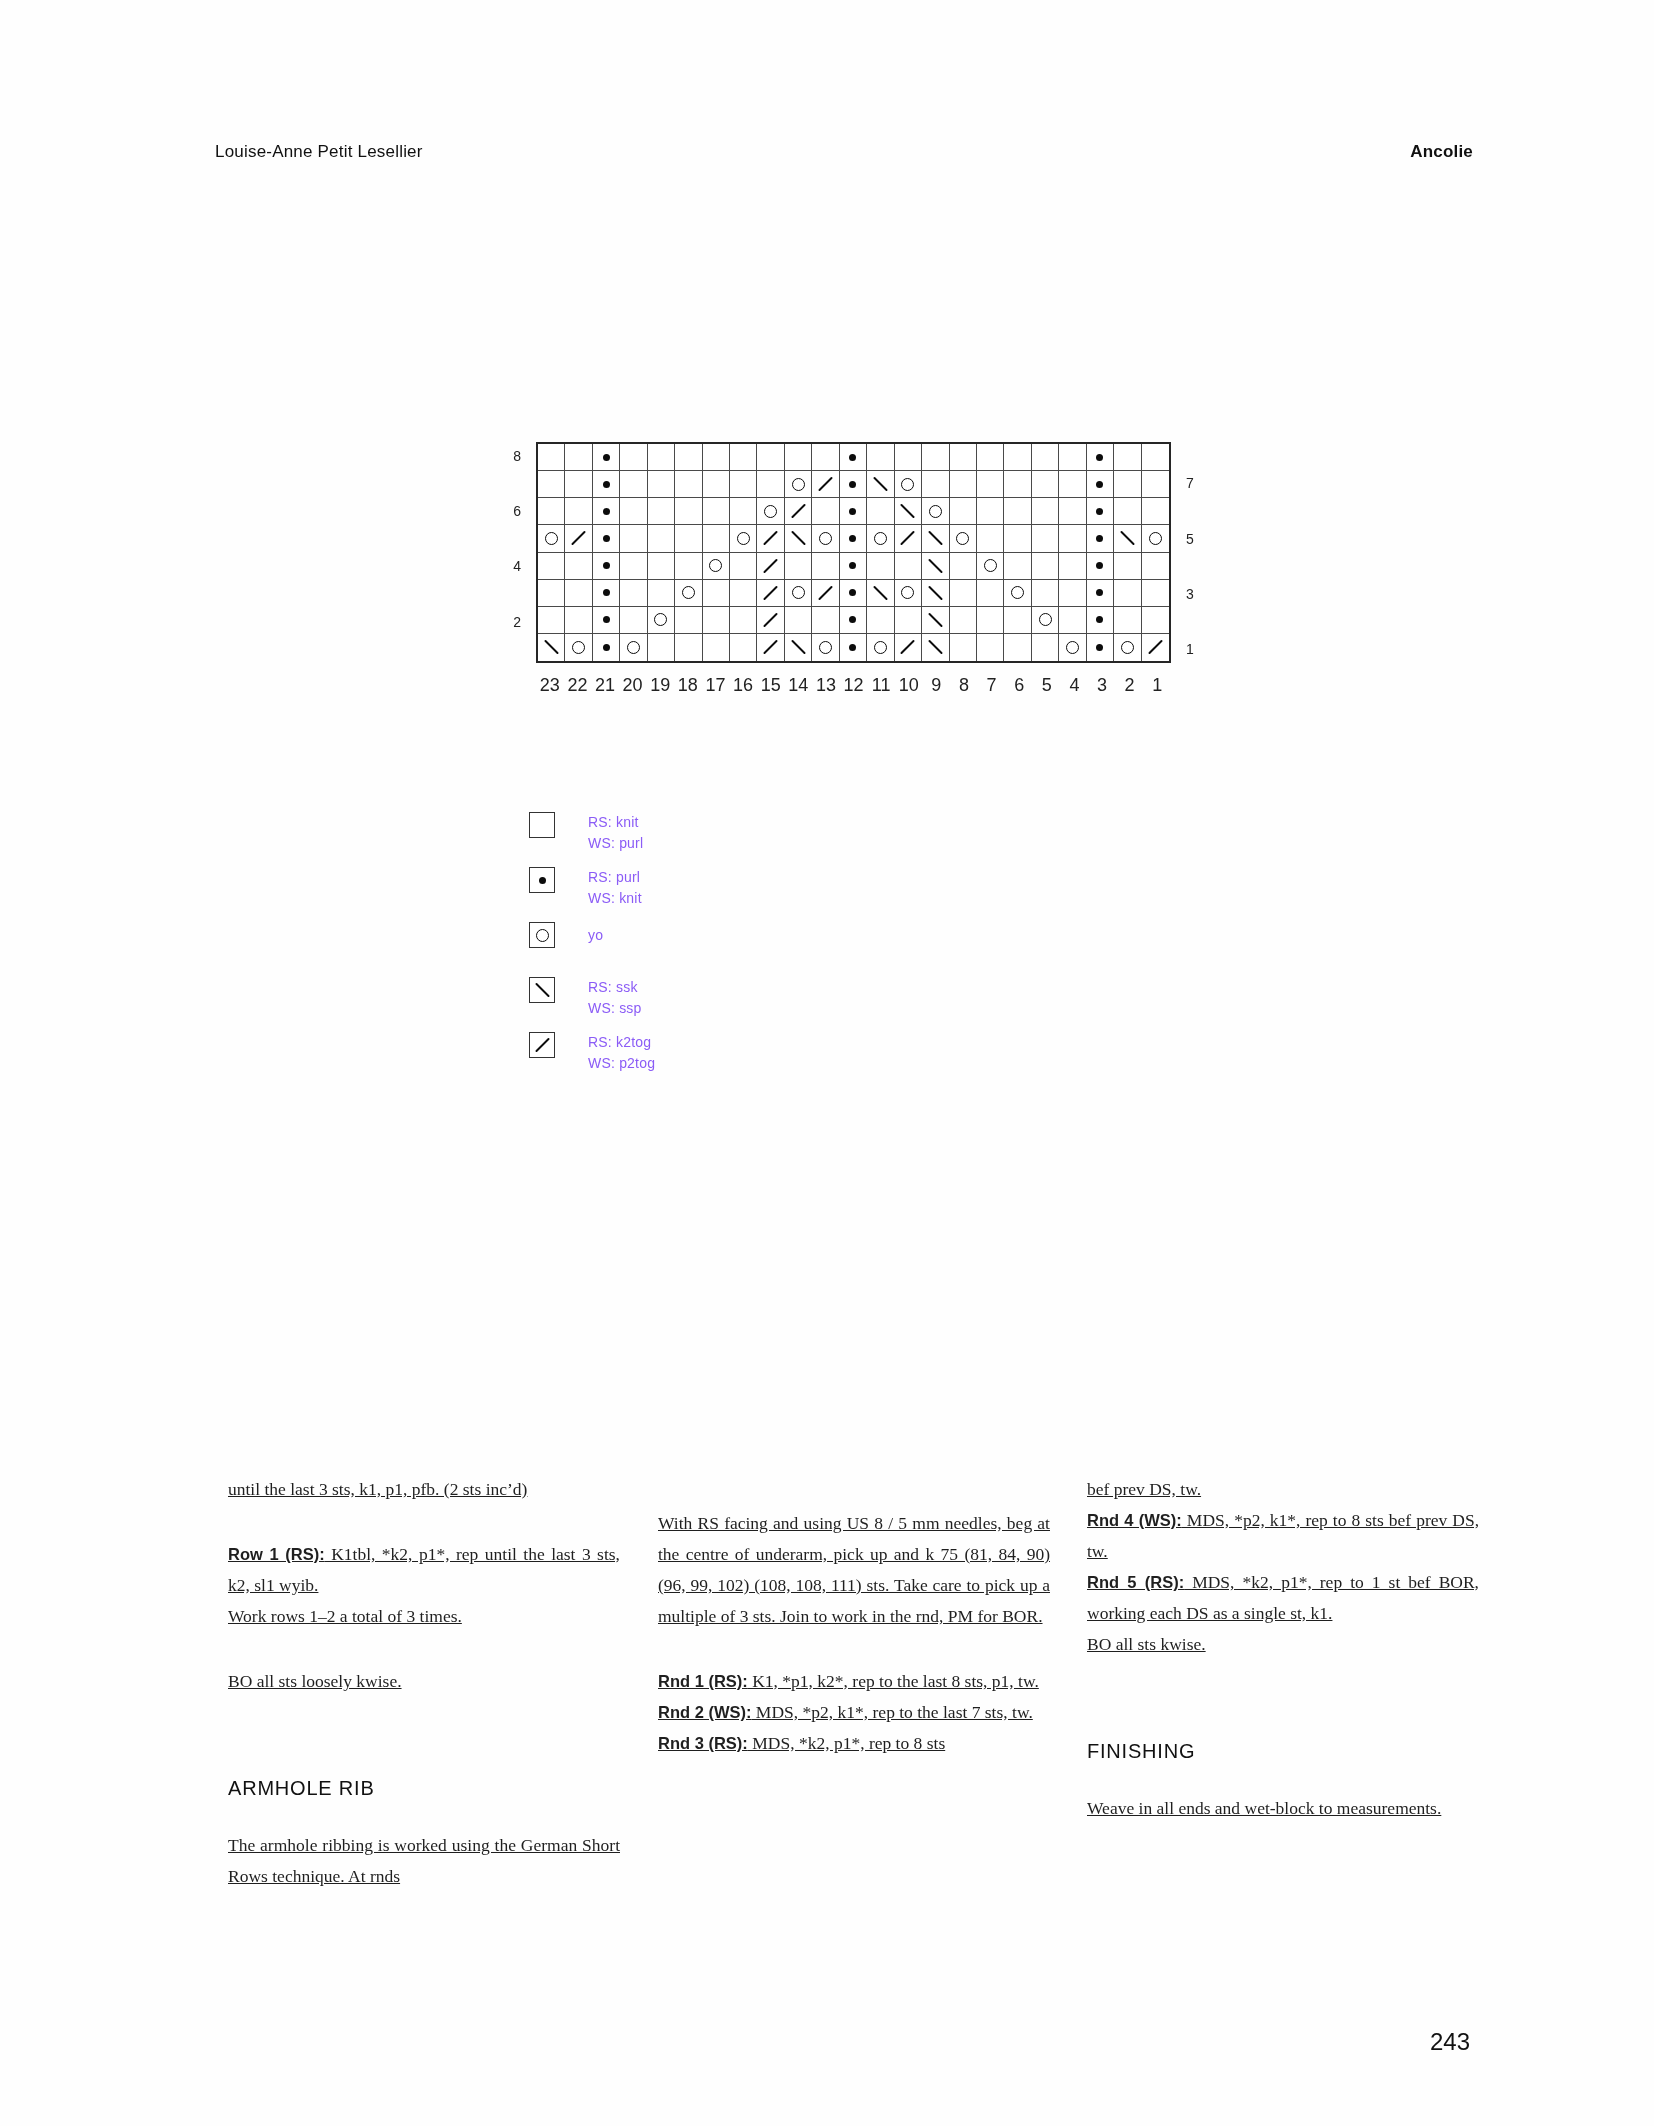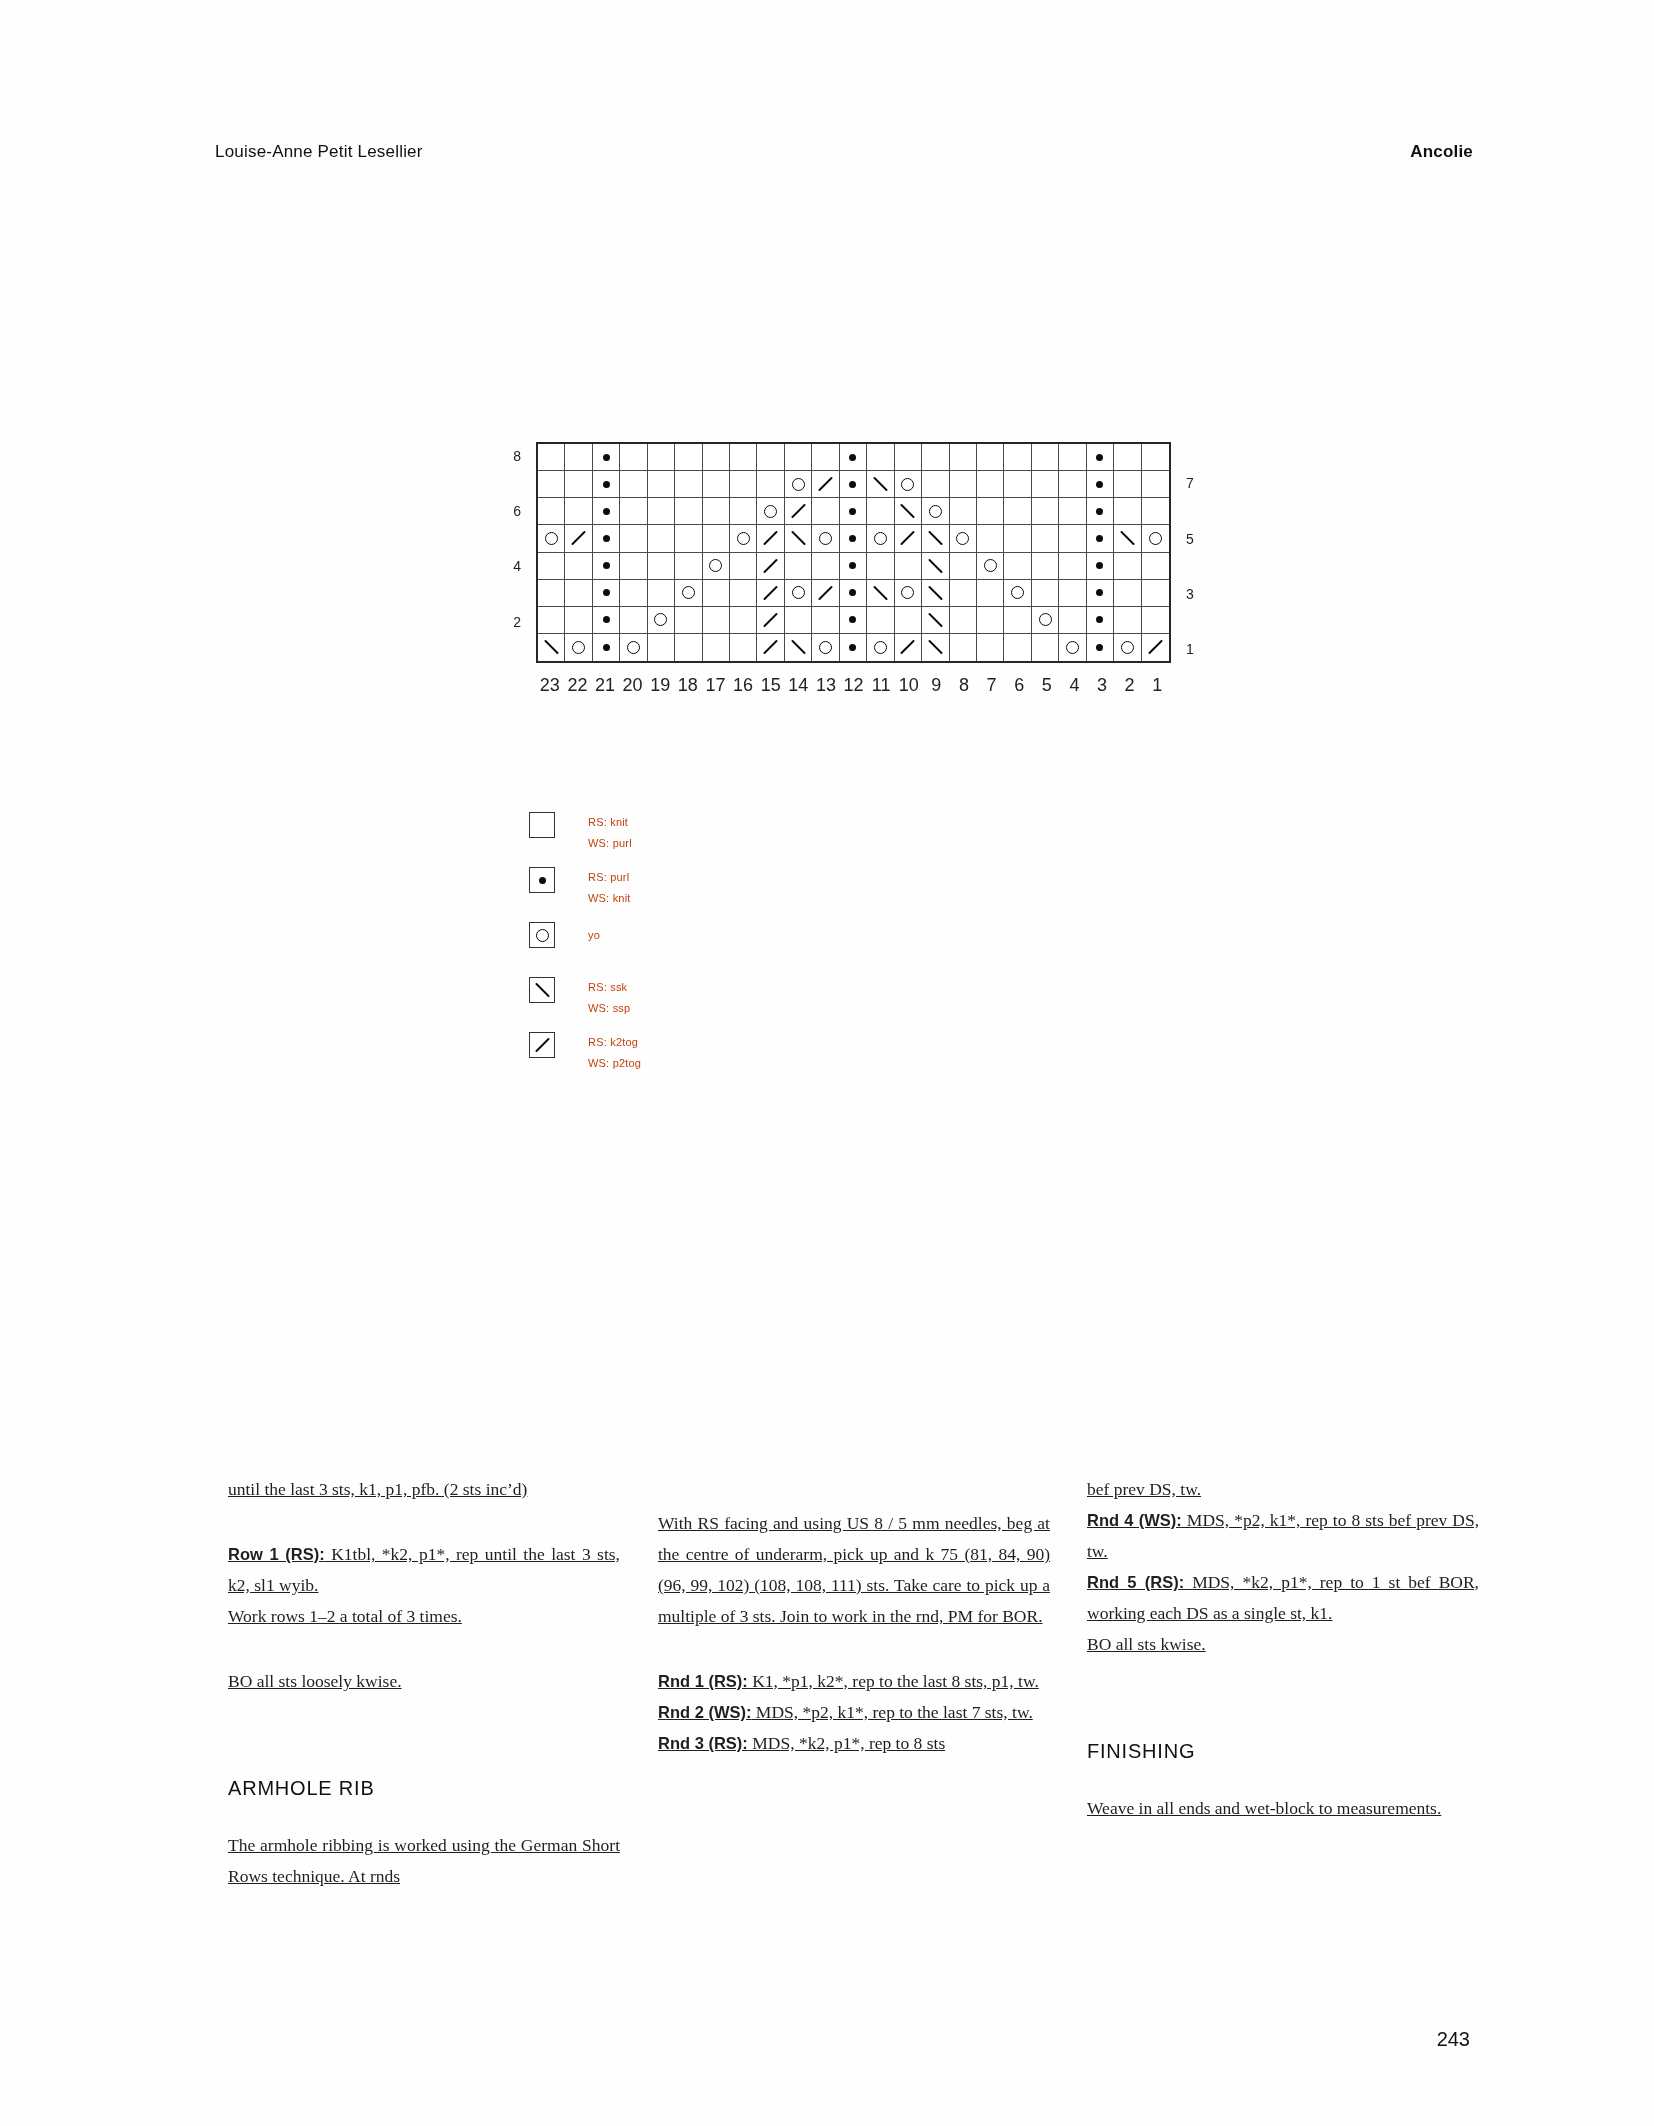--- a/index.html
+++ b/index.html
@@ -46,39 +46,39 @@
   }
   .col-labels span { flex:1; text-align:center; font-size:18px; color:#222; }
 
   
   .legend { position:absolute; left:529px; top:812px; }
   .legend-item { display:flex; align-items:flex-start; min-height:42px; margin-bottom:13px; }
   .legend-box {
     width:26px; height:26px; box-sizing:border-box; border:1.6px solid #333; background:#fff;
     display:flex; align-items:center; justify-content:center; margin-right:33px; flex:0 0 auto;
   }
-  .legend-text { font-size:11px; line-height:21px; color:#c2410c; letter-spacing:0.2px; }
+  .legend-text { font-size:14px; line-height:21px; color:#8b5cf6; letter-spacing:0.2px; }
   .legend-text.single { padding-top:3px; }
 
   
   .txtcol { position:absolute; top:1474px; width:392px;
     font-family:"Liberation Serif", serif; font-size:17.5px; line-height:31px; color:#1f1f1f; }
   .txtcol.c0 { left:228px; }
   .txtcol.c1 { left:658px; }
   .txtcol.c2 { left:1087px; }
   .para { margin:0; text-align:justify;text-decoration:underline; }
   .para.gap { margin-top:34px; }
   .runlabel { font-family:"Liberation Sans", sans-serif; font-weight:bold; font-size:16.5px; }
   .sec-heading {
     font-family:"Liberation Sans", sans-serif; font-size:20px; letter-spacing:0.8px;
     color:#111; margin-top:78px; margin-bottom:29px; line-height:26px;
   }
 
   
-  .pageno { position:absolute; top:2028px; right:184px; font-size:20px; color:#111; }
+  .pageno { position:absolute; top:2028px; right:184px; font-size:24px; color:#111; }
 </style>
 </head>
 <body>
 
 <div class="page">
 
   <div class="hdr hdr-left">Louise-Anne Petit Lesellier</div>
   <div class="hdr hdr-right">Ancolie</div>
 
   <div class="chart-wrap">

